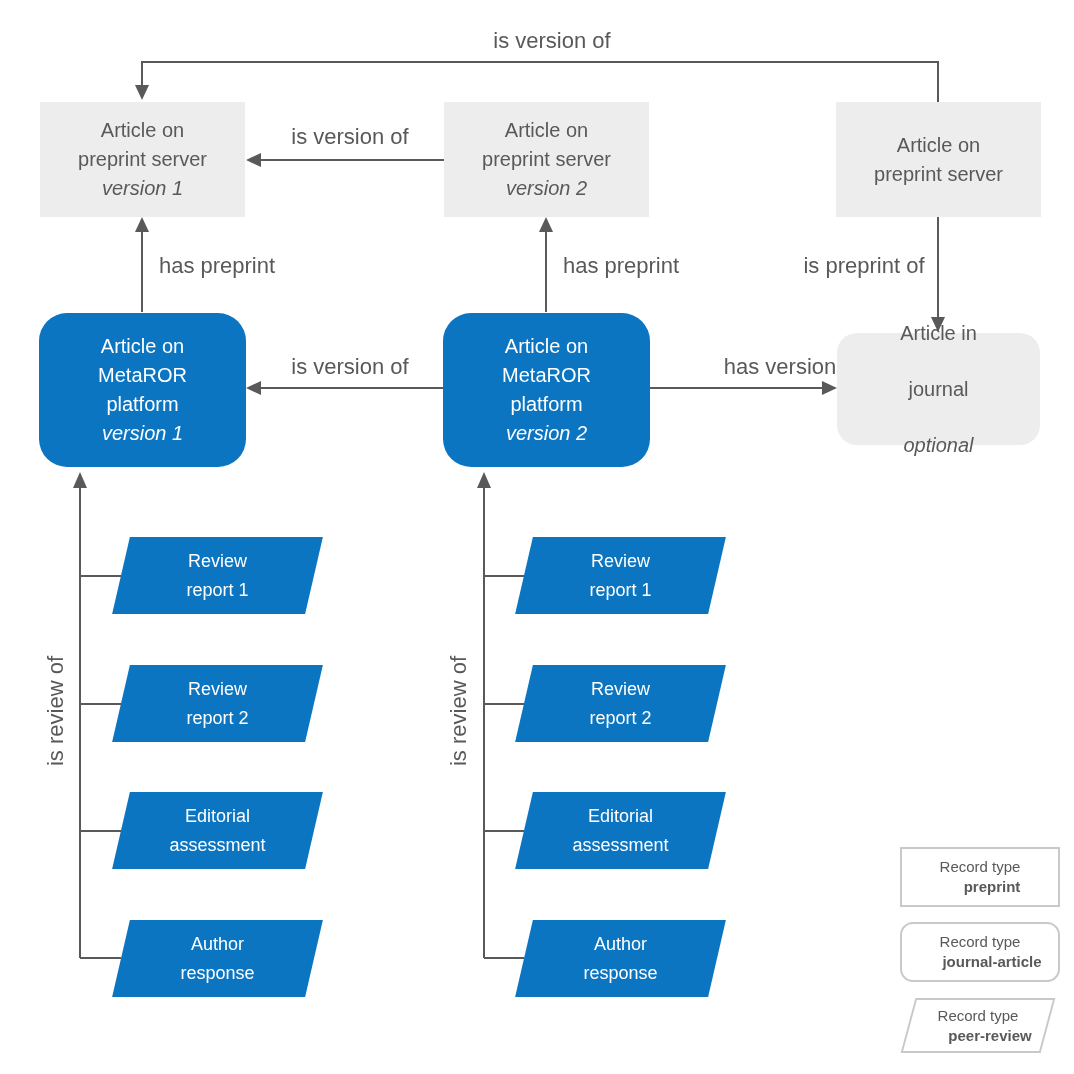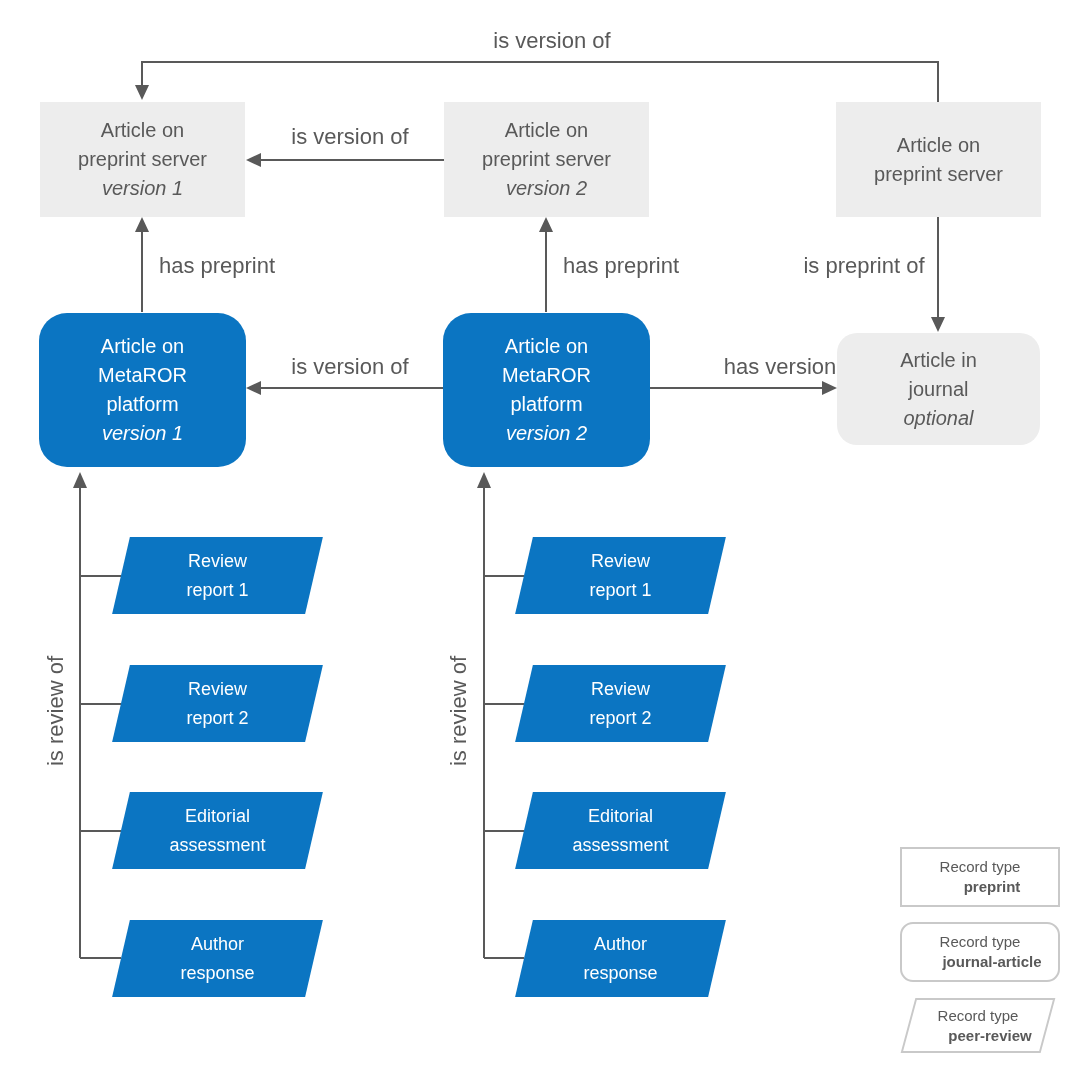--- a/index.html
+++ b/index.html
@@ -118,21 +118,21 @@
     <div>MetaROR</div>
     <div>platform</div>
     <div class="it">version 1</div>
   </div>
   <div class="box blue" style="left:443px; top:313px; width:207px; height:154px;">
     <div>Article on</div>
     <div>MetaROR</div>
     <div>platform</div>
     <div class="it">version 2</div>
   </div>
-  <div class="box round" style="left:837px; top:333px; width:203px; height:112px;">
+  <div class="box round" style="left:837px; top:333px; width:203px; height:112px;gap:27px;">
     <div>Article in</div>
     <div>journal</div>
     <div class="it">optional</div>
   </div>
 
   <div class="para" style="left:112px; top:537px;">
     <div class="bg"></div>
     <div class="txt">
       <div>Review</div>
       <div>report 1</div>

